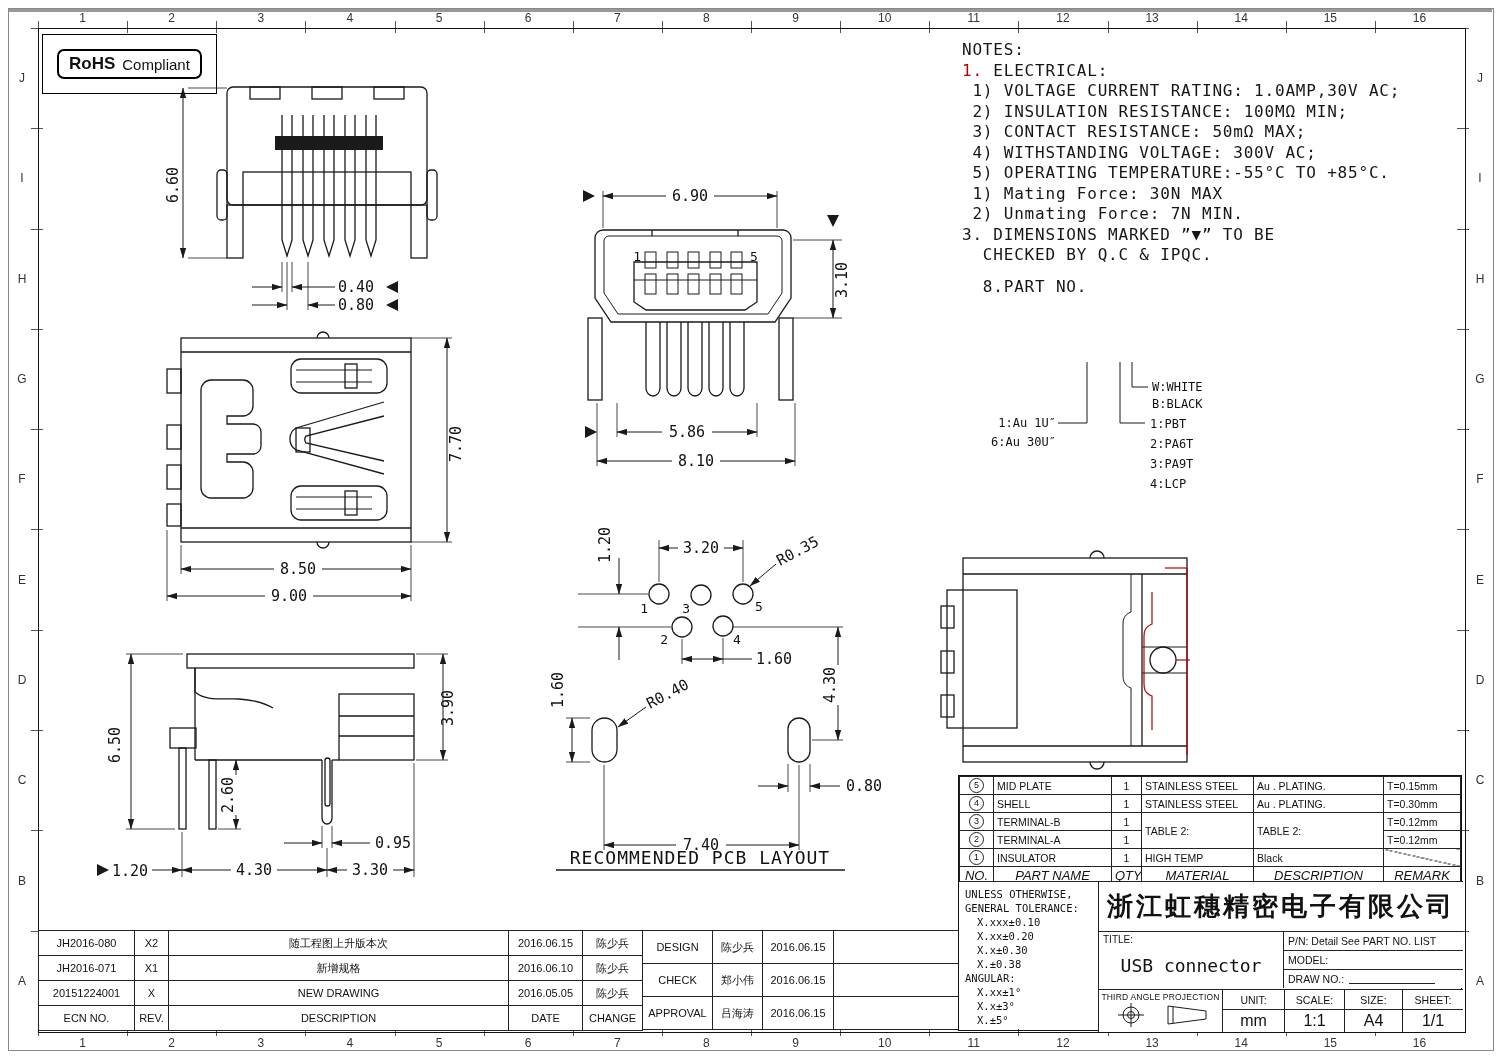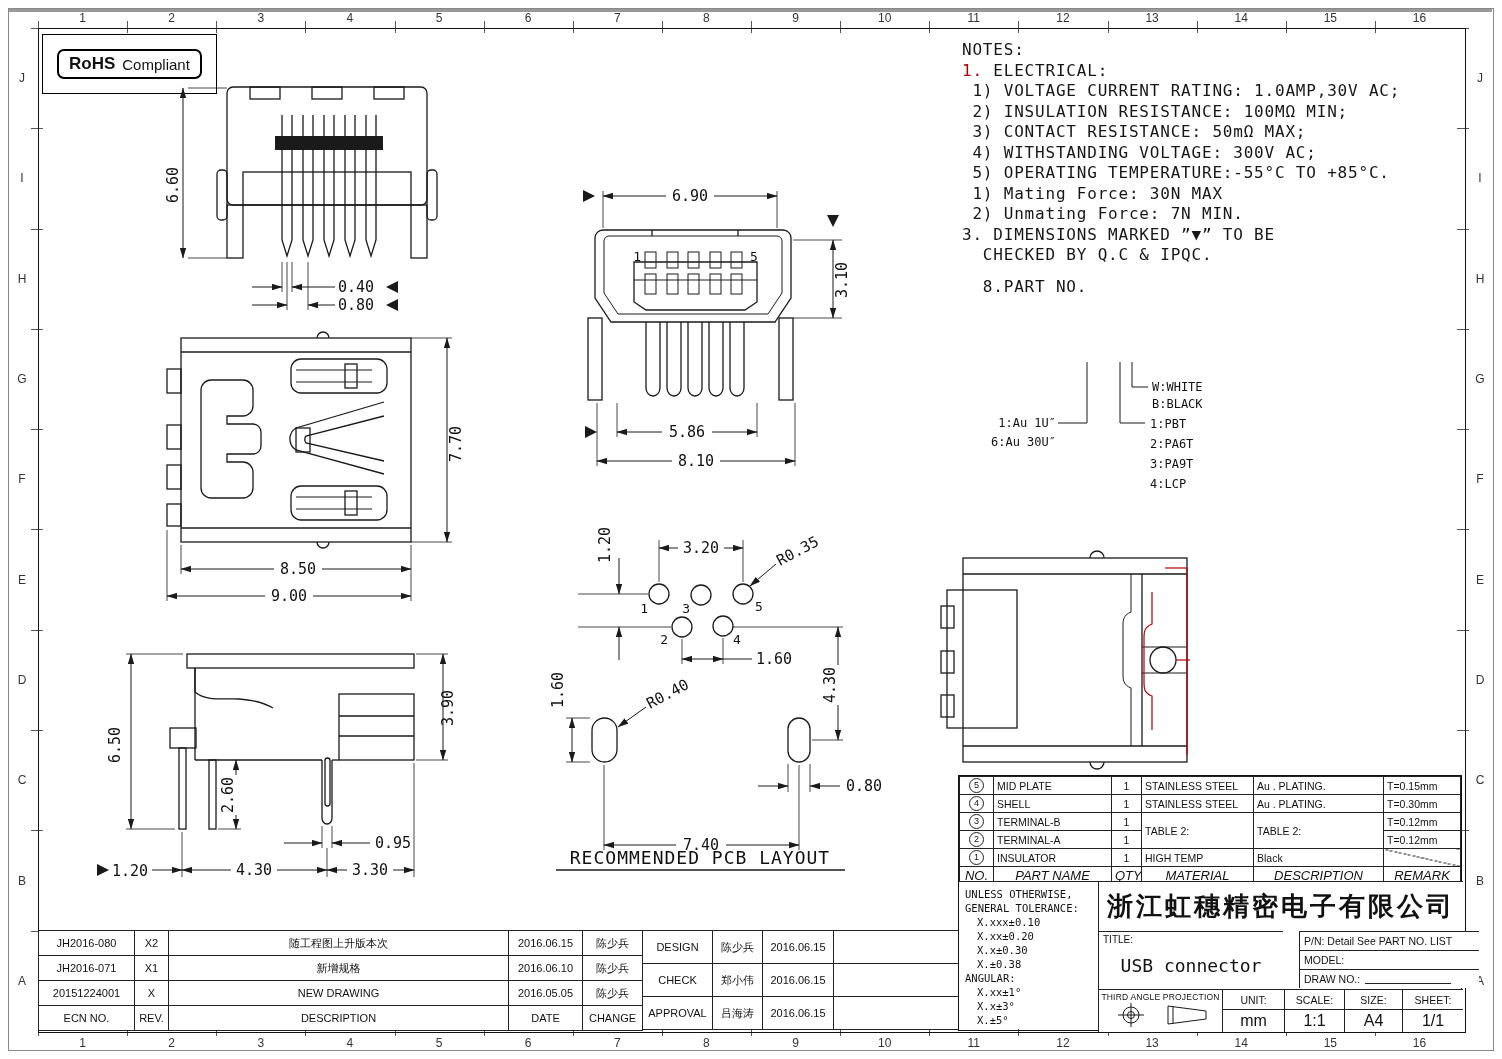--- a/index.html
+++ b/index.html
@@ -61,21 +61,21 @@
   .diag{background:linear-gradient(to top right,transparent 49%,#222 49%,#222 51%,transparent 51%);}
   .tb-cell{position:absolute;border-left:1px solid #222;border-top:1px solid #222;box-sizing:border-box;background:#fff;}
   .tol{left:0;top:105px;width:139px;height:148px;border-left:none;font-family:"DejaVu Sans Mono",monospace;
        font-size:10.5px;line-height:14px;padding:5px 4px 0 6px;}
   .tol .pair{display:flex;padding:0 8px 0 12px;}
   .company{left:139px;top:105px;width:365px;height:50px;display:flex;align-items:center;justify-content:center;
        font-weight:bold;font-size:26px;letter-spacing:3px;font-family:"Liberation Serif",serif;}
   .lblsm{font-size:10px;}
   .titlecell{left:139px;top:155px;width:185px;height:58px;padding:2px 4px;box-sizing:border-box;}
   .titlecell .ttl{text-align:center;font-family:"DejaVu Sans Mono",monospace;font-size:18px;margin-top:10px;}
-  .rrow{left:324px;width:180px;height:19px;display:flex;align-items:center;padding:0 4px;font-size:10.5px;box-sizing:border-box;margin-left:16px;}
+  .rrow{left:324px;width:180px;height:19px;display:flex;align-items:center;padding:0 4px;font-size:10.5px;box-sizing:border-box;}
   .dashline{display:inline-block;width:86px;border-bottom:1px solid #222;margin-left:5px;height:8px;}
   .projcell{left:139px;top:213px;width:124px;height:43px;text-align:center;}
   .projcell .pl{font-size:8.5px;letter-spacing:.2px;margin-top:2px;}
   .info-col{top:213px;height:43px;}
   .info-col .l{height:20px;border-bottom:1px solid #222;display:flex;align-items:center;justify-content:center;font-size:10.5px;box-sizing:border-box;}
   .info-col .v{height:22px;display:flex;align-items:center;justify-content:center;font-size:16px;}
   .pcbtitle-u{stroke:#1a1a1a;stroke-width:1.4;}
 </style>
 </head>
 <body>

